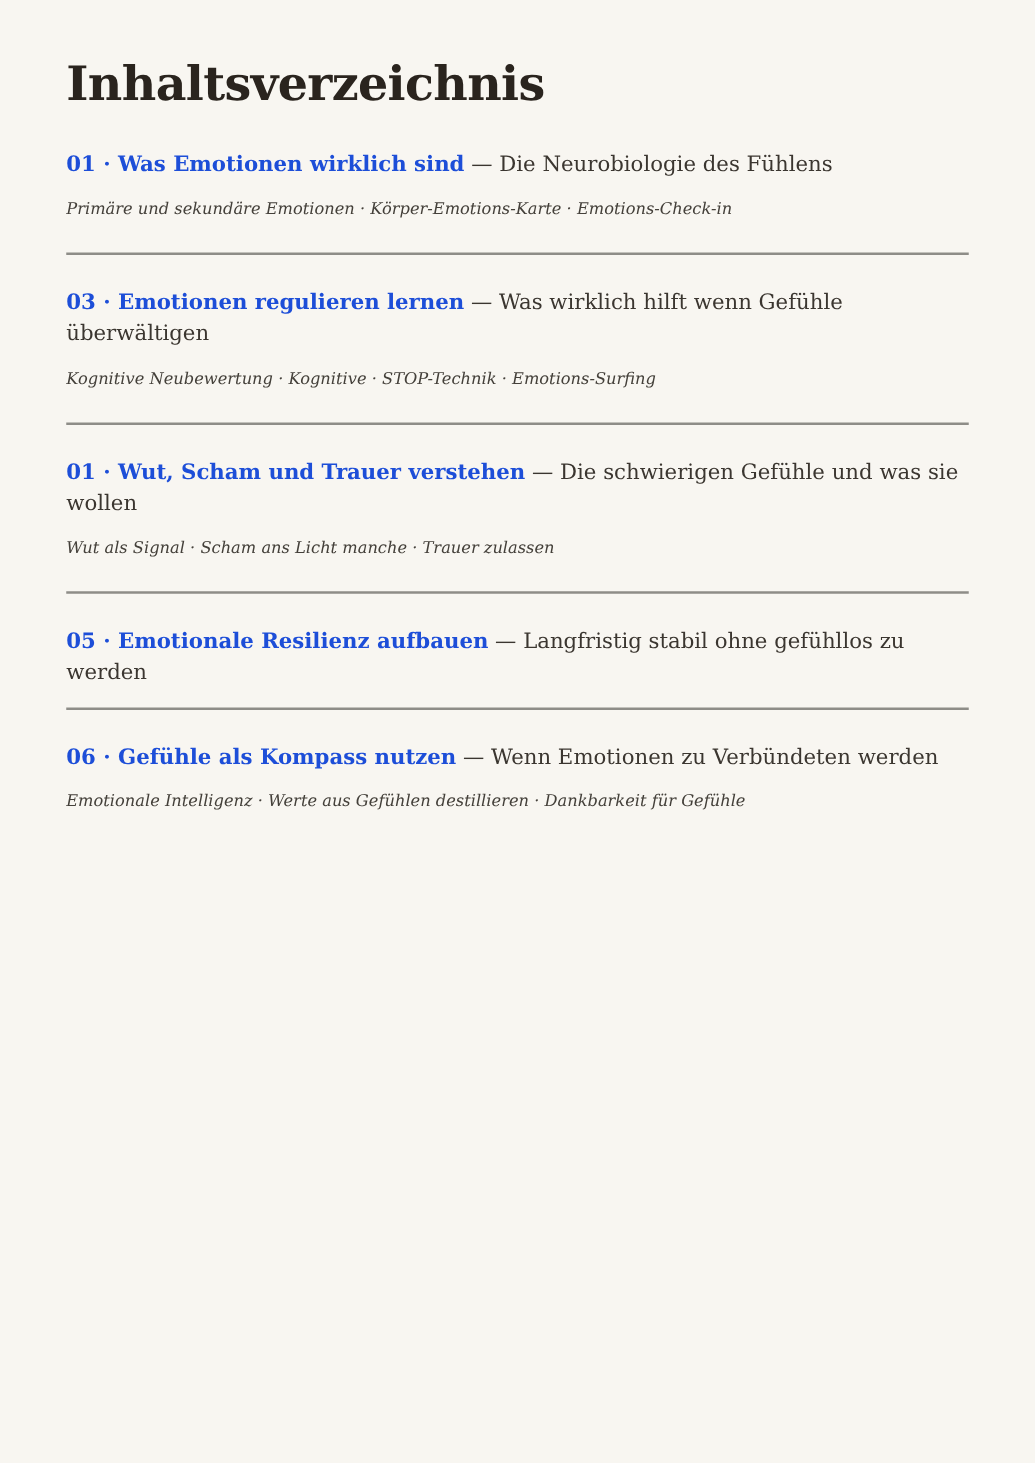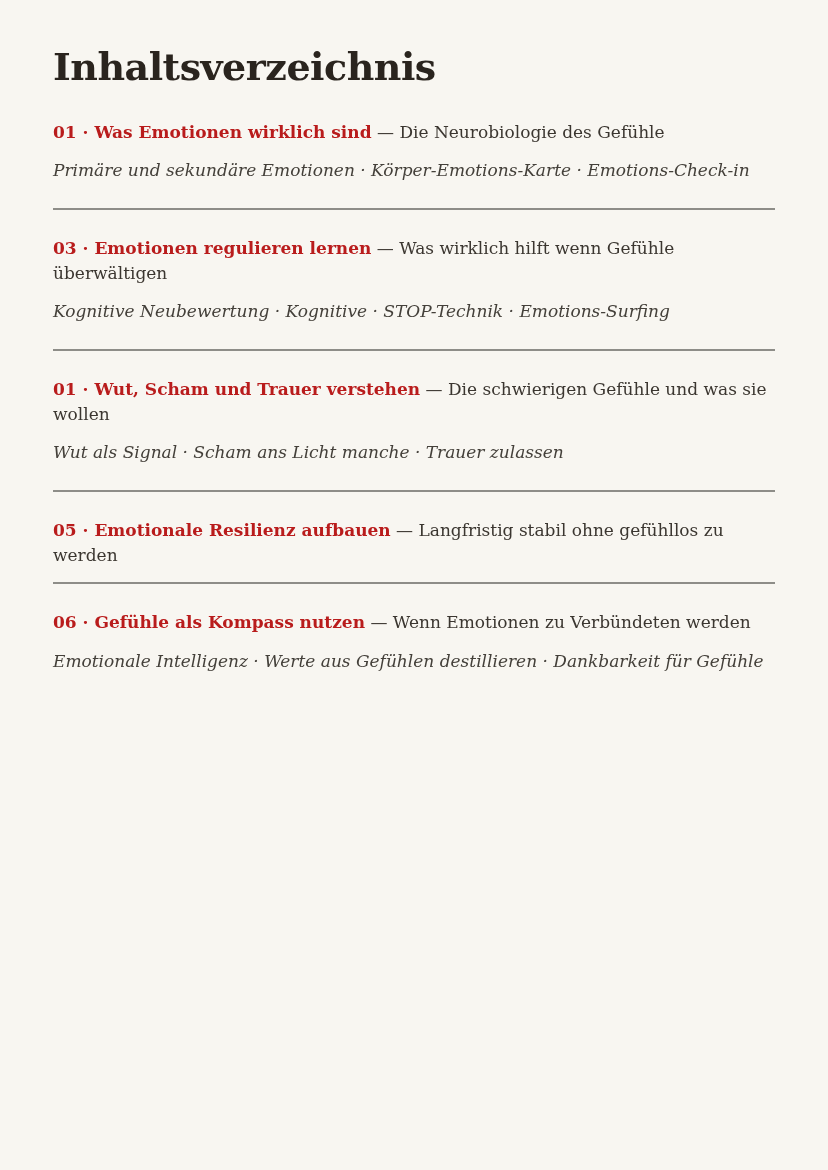--- a/index.html
+++ b/index.html
@@ -24,27 +24,27 @@
   }
   .entry { margin: 0; }
   .entry-heading {
     font-size: 17px;
     font-weight: 400;
     color: #3b3630;
     line-height: 1.45;
     margin-bottom: 15px;
   }
   .entry-link {
-    color: #b91c1c;
+    color: #1d4ed8;
     font-weight: 700;
     cursor: pointer;
   }
   .dash { color: #3b3630; }
   .entry-topics {
-    font-size: 17px;
+    font-size: 13px;
     font-style: italic;
     color: #44403a;
     line-height: 1.4;
     margin-bottom: 25px;
   }
   .divider {
     height: 2px;
     background: #8e8d88;
     margin-bottom: 26px;
   }
@@ -54,21 +54,21 @@
 <body>
 
 <main class="page">
   <h1 class="page-title">Inhaltsverzeichnis</h1>
 
   <section id="toc-list">
   <article class="entry">
     <h2 class="entry-heading">
       <span class="entry-link">01 · Was Emotionen wirklich sind</span>
       <span class="dash">—</span>
-      <span class="entry-desc">Die Neurobiologie des Gefühle</span>
+      <span class="entry-desc">Die Neurobiologie des Fühlens</span>
     </h2>
     <p class="entry-topics">Primäre und sekundäre Emotionen · Körper-Emotions-Karte · Emotions-Check-in</p>
     <div class="divider"></div>
   </article>
 
 
   <article class="entry">
     <h2 class="entry-heading">
       <span class="entry-link">03 · Emotionen regulieren lernen</span>
       <span class="dash">—</span>

